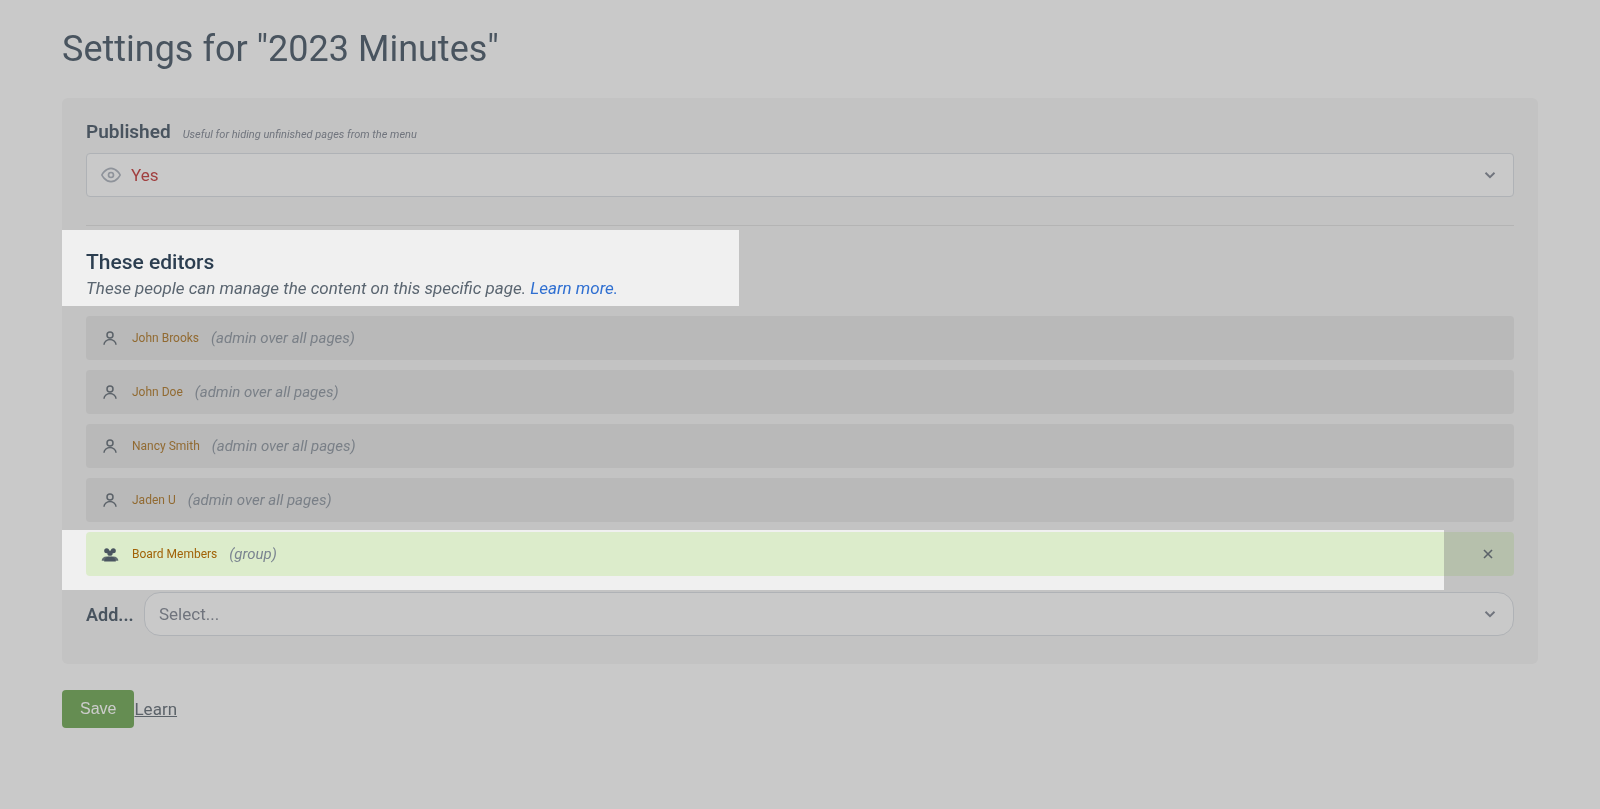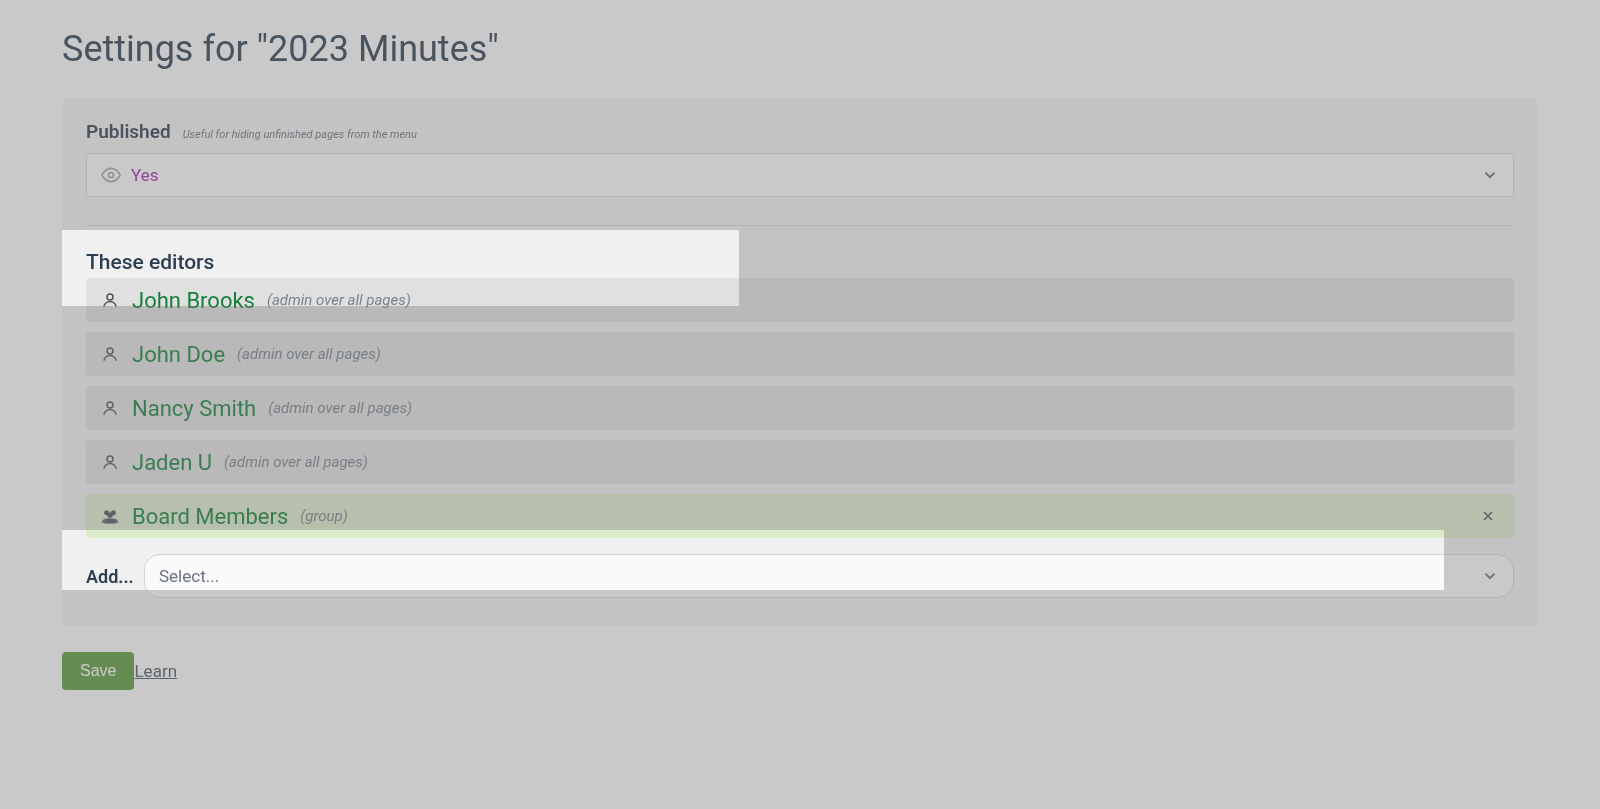--- a/index.html
+++ b/index.html
@@ -55,21 +55,21 @@
       cursor: pointer;
       position: relative;
     }
     .select-icon-left {
       color: #9ca3af;
       margin-right: 10px;
       display: inline-flex;
     }
     .select-value {
       font-size: 17px;
-      color: #a21caf;
+      color: #b91c1c;
       flex: 1;
     }
     .select-chevron {
       color: #6b7280;
     }
     .divider {
       height: 1px;
       background: #d8d8d8;
       margin: 28px 0 24px 0;
     }
@@ -106,22 +106,22 @@
     .editor-row.highlighted {
       background: #dceccb;
     }
     .editor-icon {
       color: #4a5560;
       display: inline-flex;
       width: 20px;
       justify-content: center;
     }
     .editor-name {
-      font-size: 22px;
-      color: #15803d;
+      font-size: 12px;
+      color: #a16207;
     }
     .editor-note {
       font-size: 15px;
       font-style: italic;
       color: #7a8490;
     }
     .editor-spacer { flex: 1; }
     .editor-remove {
       color: #4a5560;
       cursor: pointer;
@@ -217,20 +217,24 @@
             <polyline points="6 9 12 15 18 9"></polyline>
           </svg>
         </span>
       </div>
     </div>
 
     <div class="divider"></div>
 
     <div>
       <div class="section-heading">These editors</div>
+      <div class="section-sub">
+        <span>These people can manage the content on this specific page.</span>
+        <a href="#">Learn more.</a>
+      </div>
 
       <div class="editor-list" id="editor-list">
           <div class="editor-row">
             <span class="editor-icon">
               <svg width="18" height="18" viewBox="0 0 24 24" fill="none" stroke="currentColor" stroke-width="2">
                 <circle cx="12" cy="8" r="4"></circle>
                 <path d="M4 21c0-4 4-7 8-7s8 3 8 7"></path>
               </svg>
             </span>
             <span class="editor-name">John Brooks</span>

